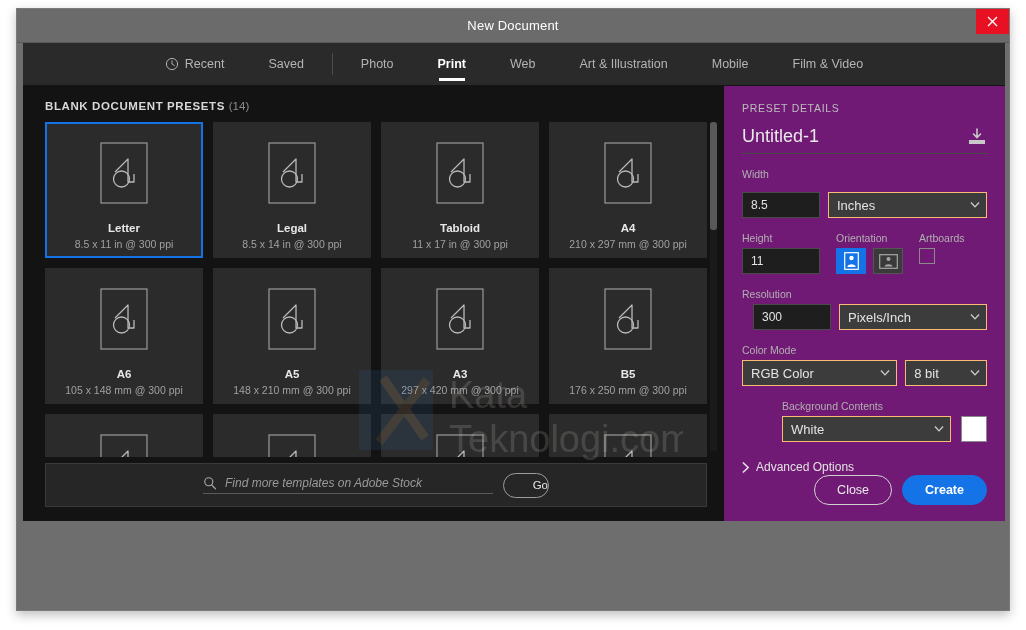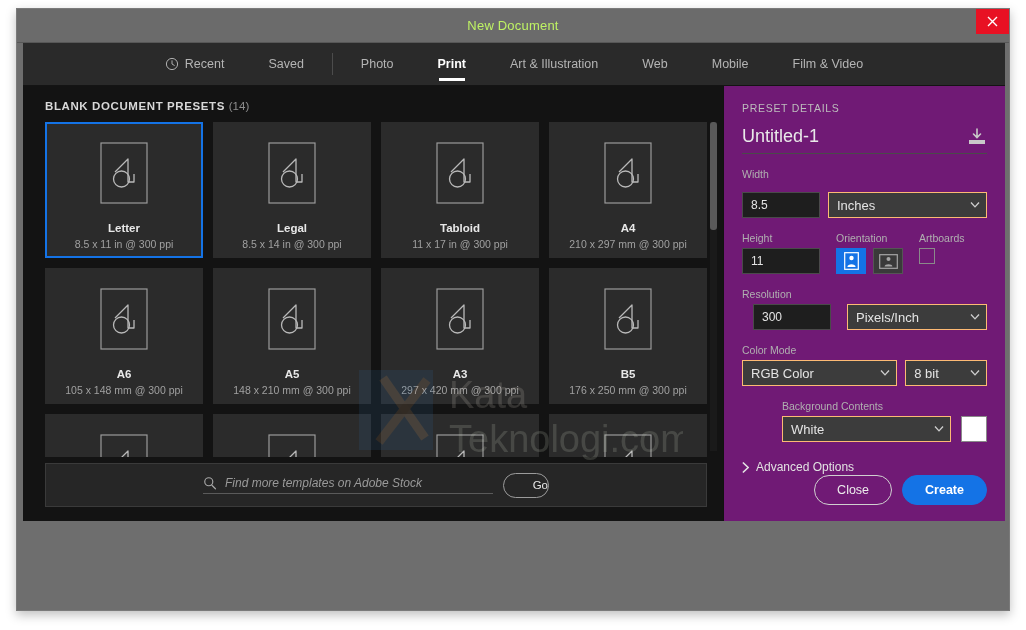--- a/index.html
+++ b/index.html
@@ -21,21 +21,21 @@
   }
   .titlebar {
     position: relative;
     height: 34px;
     background: #6b6b6b;
     border-bottom: 1px solid #575757;
     display: flex; align-items: center; justify-content: center;
   }
   .titlebar-title {
     font-size: 13px;
-    color: #bef264;
+    color: #ffffff;
     letter-spacing: .2px;
   }
   .close-btn {
     position: absolute;
     right: 0px; top: 0px;
     width: 33px; height: 25px;
     background: #e81123;
     display: flex; align-items: center; justify-content: center;
     cursor: pointer;
   }
@@ -354,24 +354,24 @@
         <span>Saved</span>
       </div>
       <div class="tab-sep"></div>
       <div class="tab">
         <span>Photo</span>
       </div>
       <div class="tab active">
         <span>Print</span>
       </div>
       <div class="tab">
+        <span>Web</span>
+      </div>
+      <div class="tab">
         <span>Art &amp; Illustration</span>
-      </div>
-      <div class="tab">
-        <span>Web</span>
       </div>
       <div class="tab">
         <span>Mobile</span>
       </div>
       <div class="tab">
         <span>Film &amp; Video</span>
       </div>
     </div>
 
     <div class="body-split">
@@ -611,21 +611,21 @@
             </div>
           </div>
           <div>
             <span class="field-label">Artboards</span>
             <div class="artboard-chk"></div>
           </div>
         </div>
 
         <div style="margin-top:14px;">
           <span class="field-label">Resolution</span>
-          <div style="display:flex; gap:16px;padding-left:11px;">
+          <div style="display:flex; gap:8px;padding-left:11px;">
             <input class="inp" type="text" value="300" style="">
             <div class="sel-wrap" style="flex:1;">
               <select class="sel">
                 <option>Pixels/Inch</option>
               </select>
               <svg class="chev" width="10" height="7" viewBox="0 0 10 7">
                 <path d="M1 1 L5 5.4 L9 1" stroke="#cfcfcf" stroke-width="1.3" fill="none"></path>
               </svg>
             </div>
           </div>

